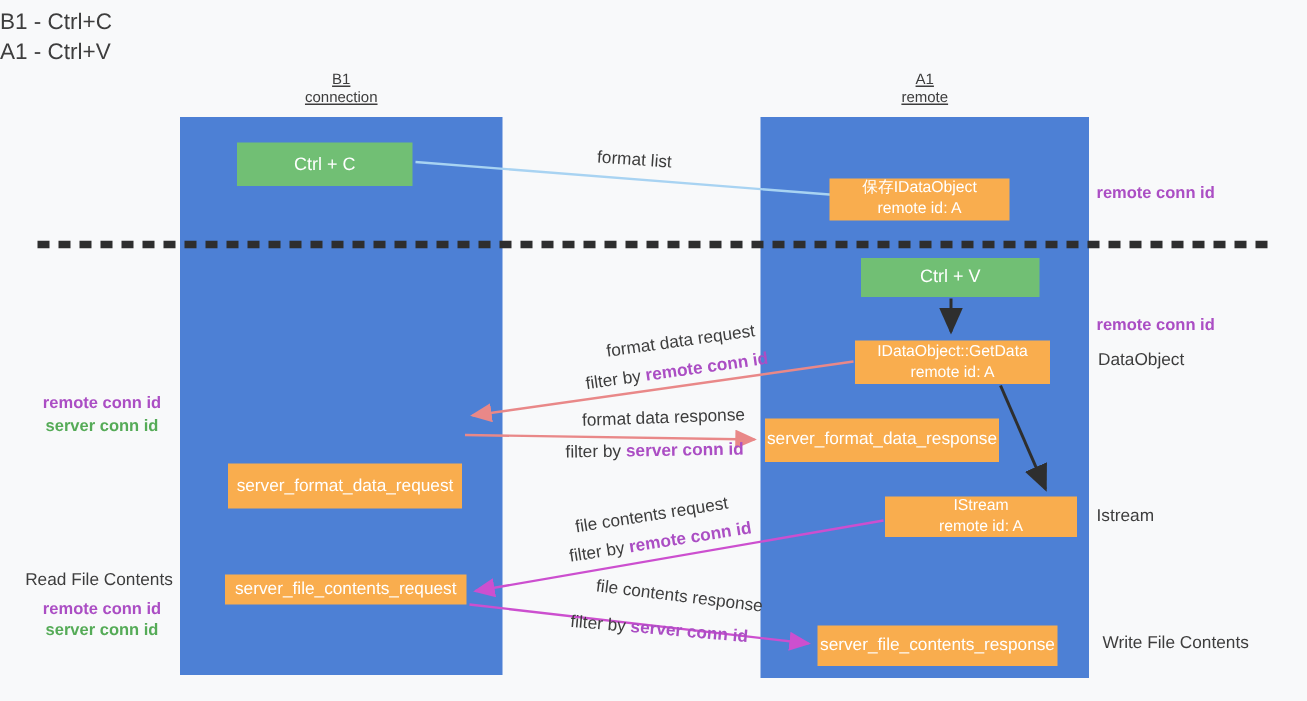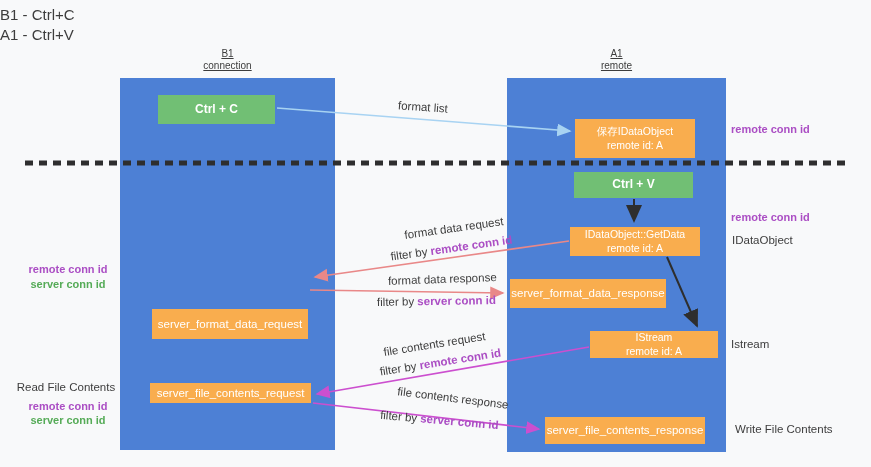--- a/index.html
+++ b/index.html
@@ -15,21 +15,21 @@
   .lane-head.right { left:507px; width:219px; }
 
   .lane { position:absolute; top:78px; background:var(--lane-blue,#4d80d5); }
   .lane.left { left:120px; width:215px; height:372px; }
   .lane.right { left:507px; width:219px; height:374px; }
 
   svg.overlay { position:absolute; left:0; top:0; width:871px; height:467px; z-index:2; }
 
   .box { position:absolute; z-index:3; display:flex; flex-direction:column; align-items:center;
          justify-content:center; color:#fff; text-align:center; line-height:1.3; }
-  .box.green { background:var(--green-box,#71bf74); font-size:12px;font-weight:bold; }
+  .box.green { background:var(--green-box,#71bf74); font-size:12px; }
   .box.orange { background:var(--orange-box,#f9ad4e); }
   .box.two { font-size:10.5px; }
   .box.one { font-size:11.5px; }
 
   .lbl { position:absolute; z-index:3; font-size:11px; white-space:nowrap; }
   .lbl.purple { color:var(--purple-label,#ab4ec4); font-weight:bold; }
   .lbl.greenlbl { color:var(--green-label,#55ab57); font-weight:bold; }
   .lbl.dark { color:var(--dark-text,#3d3d3d); font-size:11.5px; }
   .lbl.ctr { text-align:center; }
 
@@ -89,21 +89,21 @@
 
     <line x1="589" y1="347" x2="317" y2="394" stroke-width="1.6" style="stroke:var(--arrow-magenta)" marker-end="url(#mMagenta)"></line>
 
     <line x1="313" y1="403" x2="539" y2="429" stroke-width="1.6" style="stroke:var(--arrow-magenta)" marker-end="url(#mMagenta)"></line>
   </svg>
 
   <div class="box green" style="left:158px; top:95px; width:117px; height:29px;">
     <span>Ctrl + C</span>
   </div>
 
-  <div class="box orange two" style="left:575px; top:119px; width:120px; height:39px;">
+  <div class="box orange two" style="left:553px; top:119px; width:120px; height:28px;">
     <span>保存IDataObject</span>
     <span>remote id: A</span>
   </div>
 
   <div class="box green" style="left:574px; top:172px; width:119px; height:26px;">
     <span>Ctrl + V</span>
   </div>
 
   <div class="box orange two" style="left:570px; top:227px; width:130px; height:29px;">
     <span>IDataObject::GetData</span>
@@ -126,21 +126,21 @@
   <div class="box orange one" style="left:150px; top:383px; width:161px; height:20px;">
     <span>server_file_contents_request</span>
   </div>
 
   <div class="box orange one" style="left:545px; top:417px; width:160px; height:27px;">
     <span>server_file_contents_response</span>
   </div>
 
   <div class="lbl purple" style="left:731px; top:123px;">remote conn id</div>
   <div class="lbl purple" style="left:731px; top:211px;">remote conn id</div>
-  <div class="lbl dark" style="left:732px; top:234px;">IDataObject</div>
+  <div class="lbl dark" style="left:732px; top:234px;">DataObject</div>
   <div class="lbl dark" style="left:731px; top:338px;">Istream</div>
   <div class="lbl dark" style="left:735px; top:423px;">Write File Contents</div>
 
   <div class="lbl purple ctr" style="left:18px; top:263px; width:100px;">remote conn id</div>
   <div class="lbl greenlbl ctr" style="left:18px; top:278px; width:100px;">server conn id</div>
   <div class="lbl dark ctr" style="left:10px; top:381px; width:112px;">Read File Contents</div>
   <div class="lbl purple ctr" style="left:18px; top:400px; width:100px;">remote conn id</div>
   <div class="lbl greenlbl ctr" style="left:18px; top:414px; width:100px;">server conn id</div>
 
   <div class="alabel" style="left:398px; top:101px; transform:rotate(4deg);">format list</div>

